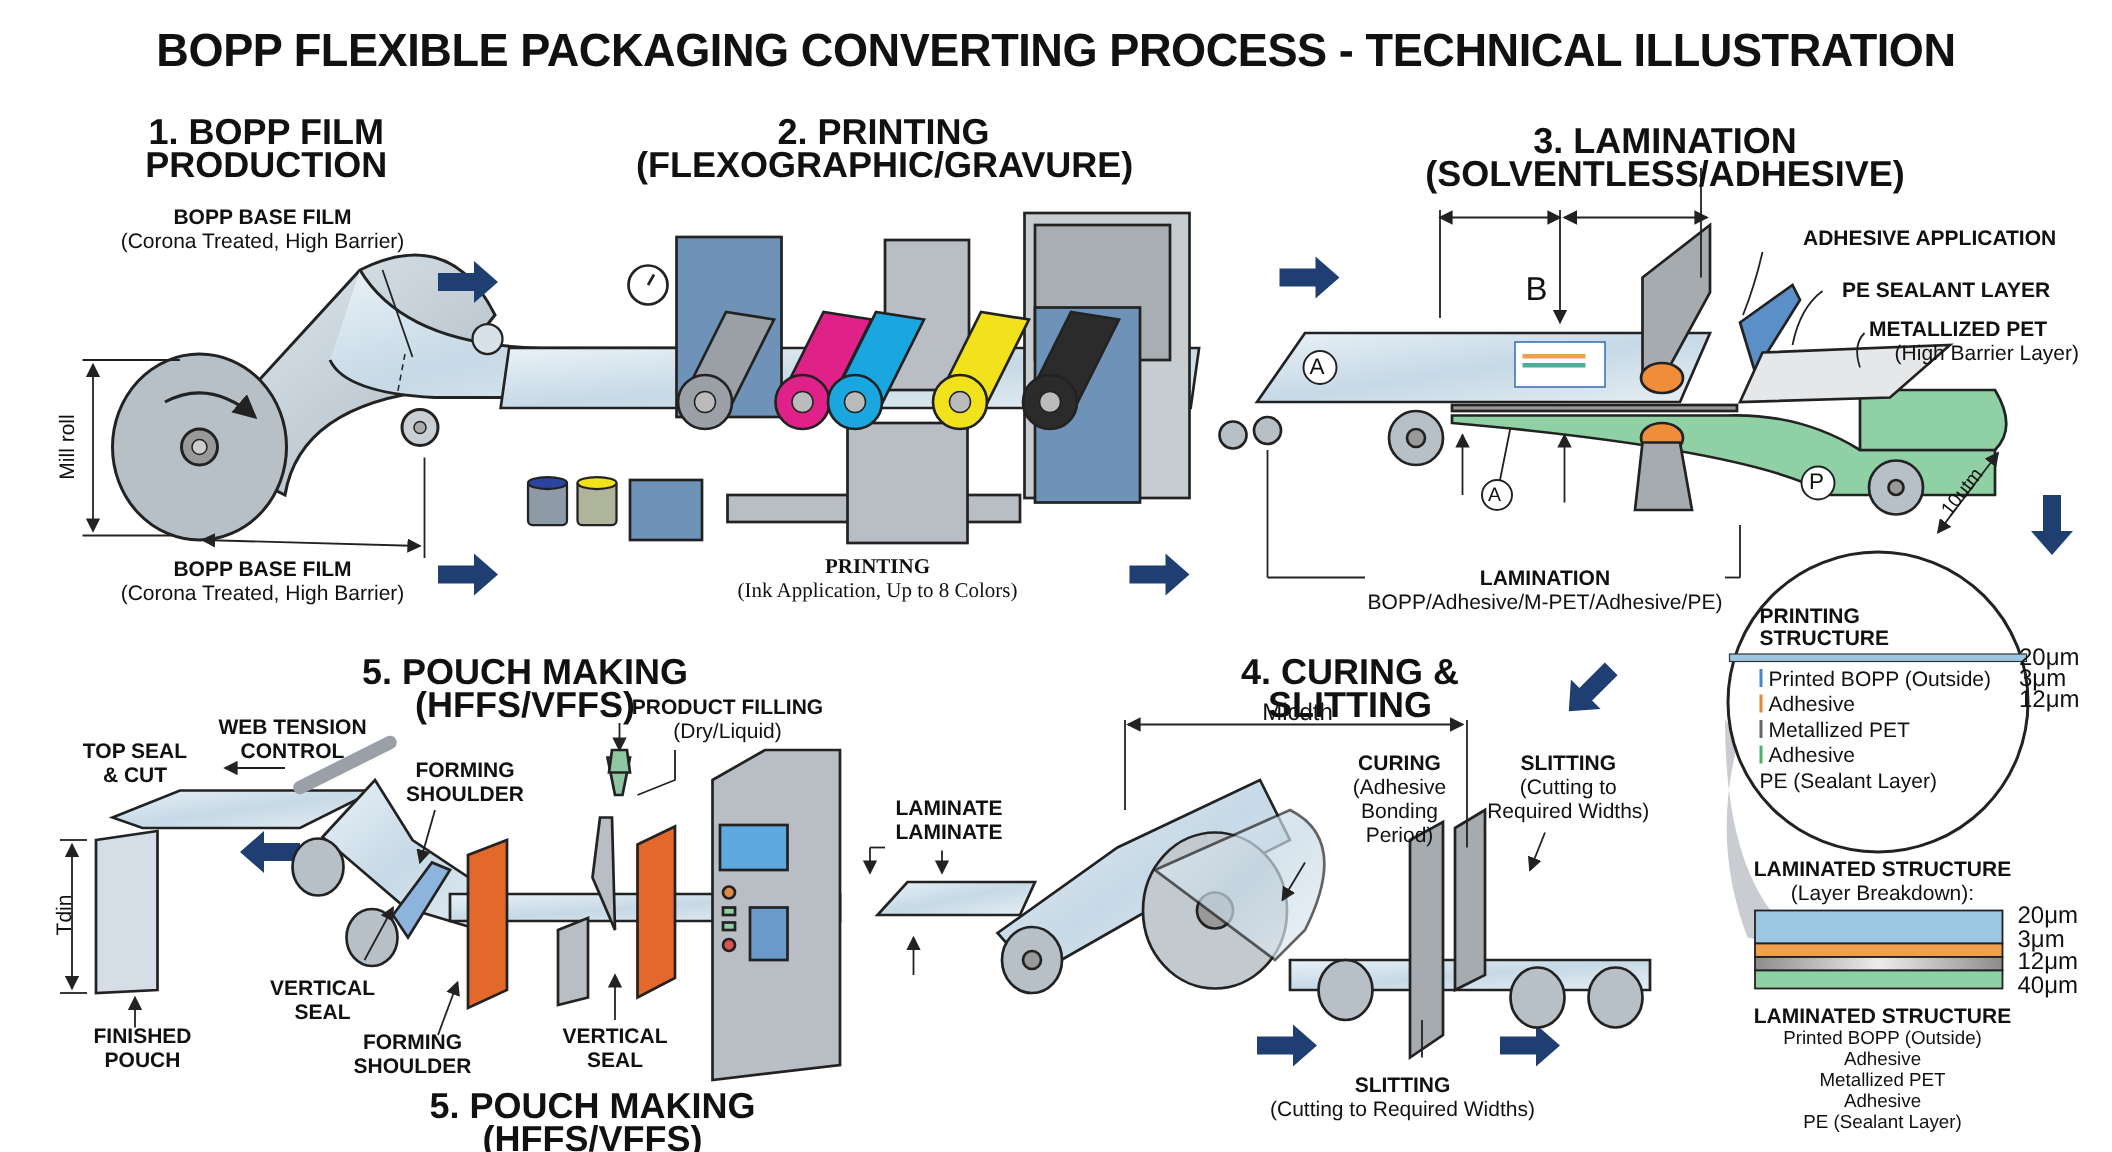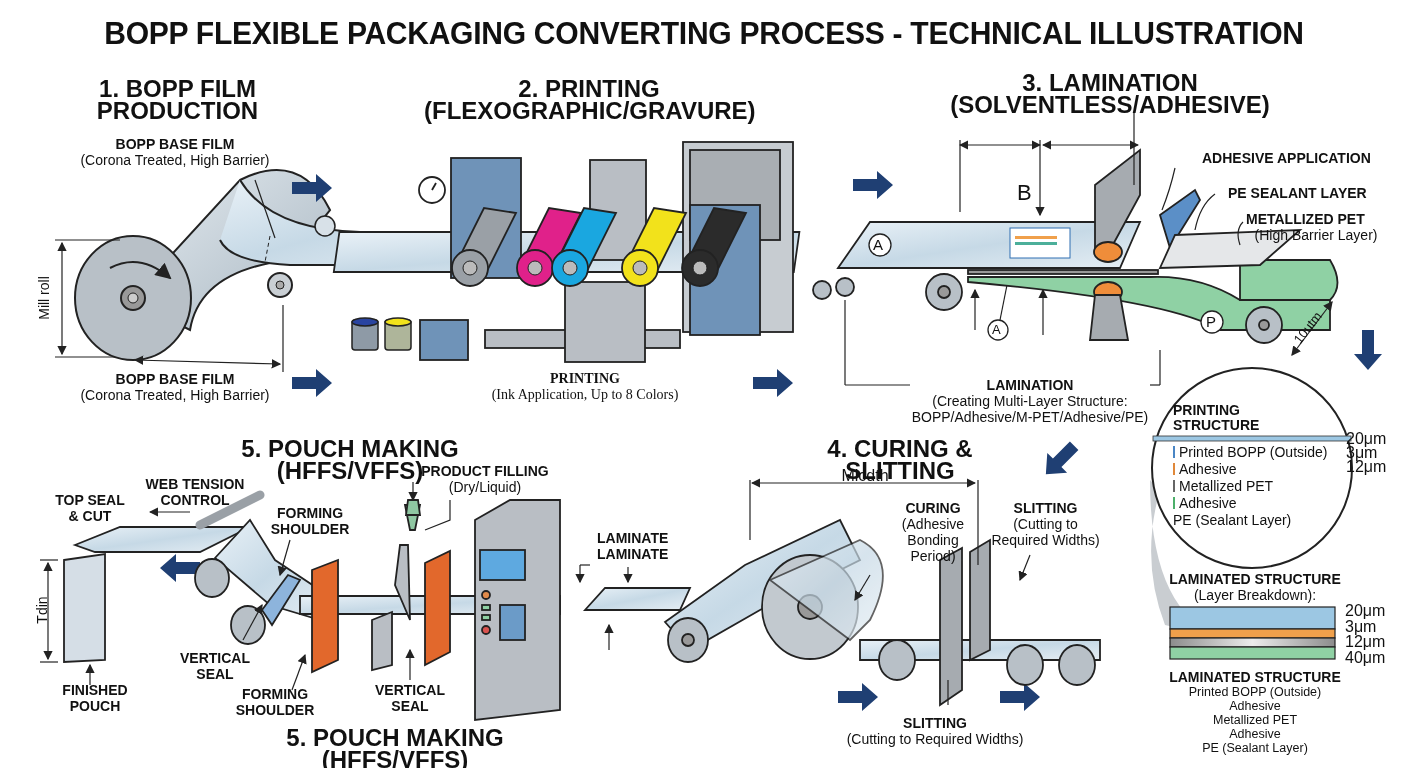--- a/index.html
+++ b/index.html
@@ -263,35 +263,34 @@
 
 <div class="abs sec" style="left:424px;top:78px;width:330px;">
   <div>2. PRINTING</div>
   <div>(FLEXOGRAPHIC/GRAVURE)</div>
 </div>
 <div class="abs" style="left:460px;top:371px;width:250px;font-family:Liberation Serif, serif;">
   <div class="lbl-b">PRINTING</div>
   <div class="lbl">(Ink Application, Up to 8 Colors)</div>
 </div>
 
-<div class="abs sec" style="left:890px;top:72px;width:440px;">3. LAMINATION (SOLVENTLESS/ADHESIVE)</div>
+<div class="abs sec" style="left:890px;top:84px;width:440px;">3. LAMINATION (SOLVENTLESS/ADHESIVE)</div>
 <div class="abs lbl-b" style="left:1202px;top:150px;">ADHESIVE APPLICATION</div>
 <div class="abs lbl-b" style="left:1228px;top:185px;">PE SEALANT LAYER</div>
 <div class="abs" style="left:1246px;top:211px;width:140px;text-align:left;">
   <div class="lbl-b" style="text-align:left;">METALLIZED PET</div>
-  <div class="lbl" style="text-align:center;">(High Barrier Layer)</div>
+  <div class="lbl" style="text-align:right;">(High Barrier Layer)</div>
 </div>
 <div class="abs" style="left:873px;top:236px;font-size:15px;">A</div>
 <div class="abs" style="left:1017px;top:180px;font-size:22px;">B</div>
 <div class="abs" style="left:992px;top:322px;font-size:13px;">A</div>
 <div class="abs" style="left:1206px;top:313px;font-size:15px;">P</div>
 <div class="abs lbl" style="left:1290px;top:320px;transform:rotate(-52deg);font-size:13px;">10utm</div>
 <div class="abs" style="left:880px;top:361px;width:300px;margin-top:16px;">
   <div class="lbl-b">LAMINATION</div>
-  <div class="lbl">(Creating Multi-Layer Structure:</div>
   <div class="lbl">BOPP/Adhesive/M-PET/Adhesive/PE)</div>
 </div>
 
 <div class="abs" style="left:1173px;top:403px;font-weight:bold;font-size:14px;line-height:15px;">
   <div>PRINTING</div>
   <div>STRUCTURE</div>
 </div>
 <div class="abs ltxt" style="left:1173px;top:444px;" id="circleList">
     <div><span style="display: inline-block; width: 2px; height: 12px; margin-right: 4px; vertical-align: -1px; background: rgb(74, 134, 197);"></span><span>Printed BOPP (Outside)</span></div>
     <div><span style="display: inline-block; width: 2px; height: 12px; margin-right: 4px; vertical-align: -1px; background: rgb(224, 136, 58);"></span><span>Adhesive</span></div>

